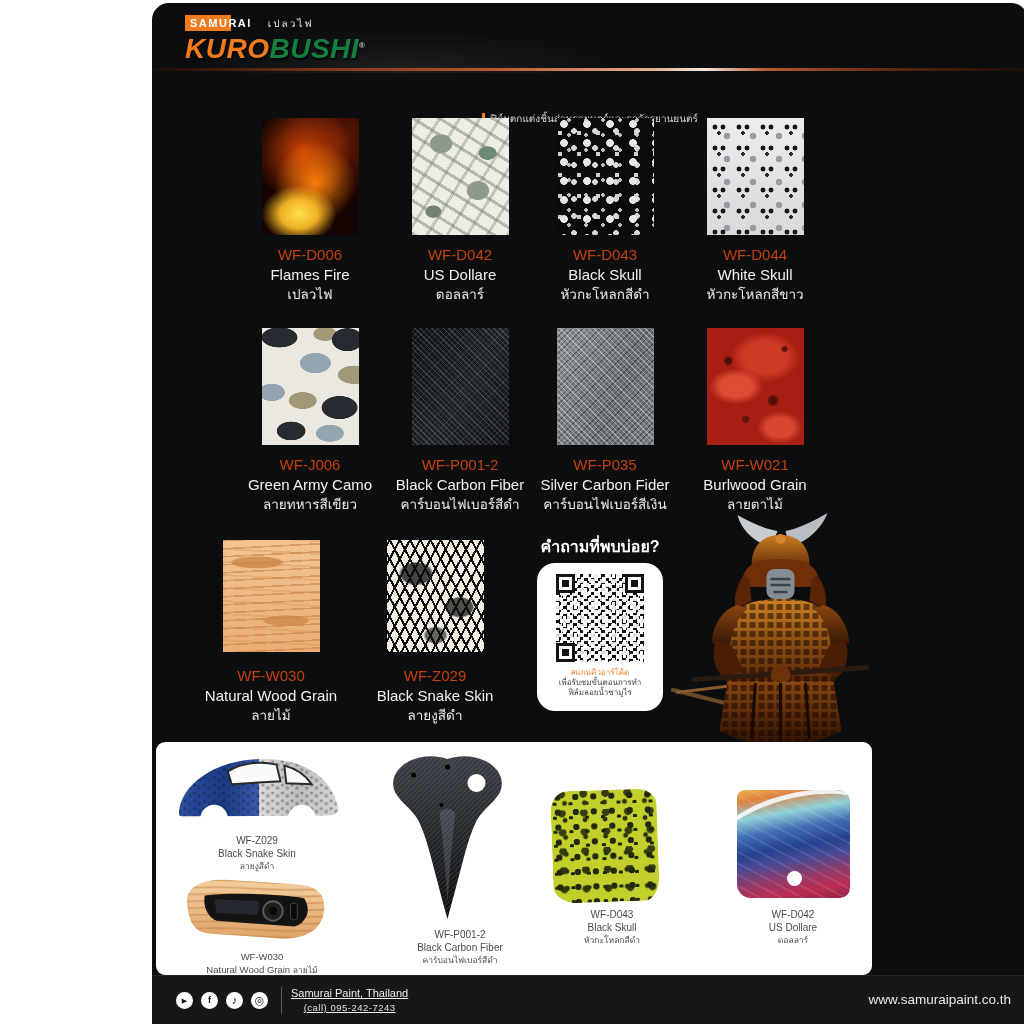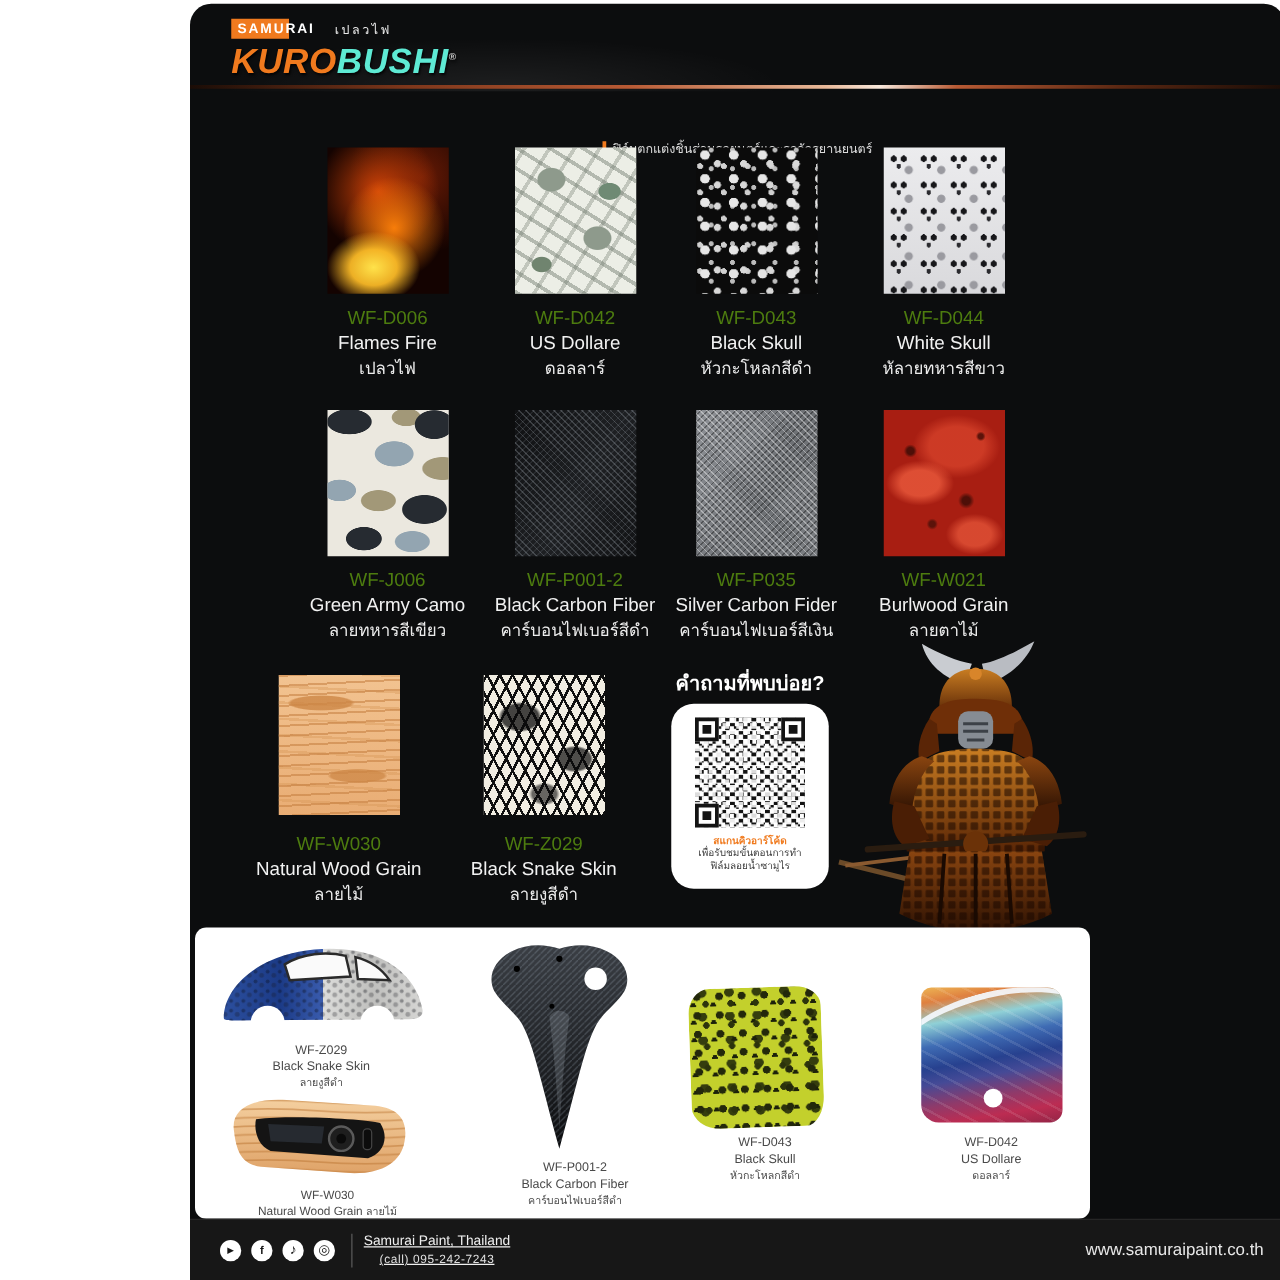--- a/index.html
+++ b/index.html
@@ -16,37 +16,37 @@
   .logo-block{position:absolute;left:33px;top:12px;}
   .logo-line1{display:flex;align-items:center;gap:10px;}
   .samurai-tag{
     font-size:11px;font-weight:700;color:#fff;letter-spacing:1.5px;padding:2px 6px 2px 5px;
     background:linear-gradient(90deg,#f07a1e 0 63%,transparent 63%);
   }
   .jp-text{font-size:10px;color:#e8e8e8;letter-spacing:2px;}
   .kurobushi{font-style:italic;font-weight:900;font-size:28px;letter-spacing:.5px;line-height:30px;
     text-shadow:1px 2px 2px rgba(0,0,0,.8);}
   .kuro{color:#f07a1e;}
-  .bushi{color:#5eead4;}
+  .bushi{color:#15803d;}
   .regmark{font-size:8px;color:#cfcfcf;vertical-align:super;font-style:normal;}
 
   .divider{position:absolute;left:0;top:65px;width:100%;height:3px;
     background:linear-gradient(90deg,#1a0c06 0%,#7e371b 20%,#b85a34 40%,#e8b898 58%,#f8e8dc 63%,#b85a34 70%,#5a2712 85%,#1a0c06 100%);}
 
   .main-title{position:absolute;left:0;top:76px;width:100%;text-align:center;
     font-size:26px;font-weight:700;letter-spacing:1px;color:#f0f0f0;}
   .subtitle{position:absolute;left:0;top:108px;width:100%;text-align:center;
     font-size:10px;color:#dcdcdc;}
   .subtitle .obar{display:inline-block;width:3px;height:9px;background:#f07a1e;margin-right:5px;}
 
   
   .cell{position:absolute;width:150px;display:flex;flex-direction:column;align-items:center;text-align:center;}
   .swatch{width:97px;height:117px;margin-bottom:10px;}
   .swatch.short{height:112px;margin-bottom:14px;}
-  .code{font-size:15px;color:#4d7c0f;line-height:20px;}
+  .code{font-size:15px;color:#c2410c;line-height:20px;}
   .pname{font-size:15px;color:#f2f2f2;line-height:20px;}
   .pth{font-size:13.5px;color:#ececec;line-height:19px;}
 
   .sw-flames{background:
     radial-gradient(ellipse 55% 35% at 38% 82%,#ffe24a 0%,rgba(255,190,40,.92) 35%,transparent 70%),
     radial-gradient(ellipse 60% 50% at 55% 55%,rgba(255,130,10,.95) 0%,transparent 70%),
     radial-gradient(ellipse 70% 60% at 42% 30%,rgba(222,72,8,.9) 0%,transparent 72%),
     radial-gradient(ellipse 80% 70% at 78% 20%,rgba(110,28,5,.92) 0%,transparent 75%),
     #140301;}
   .sw-dollar{background:
@@ -117,21 +117,21 @@
     font-size:16px;font-weight:700;color:#fff;}
   .qr-card{position:absolute;left:385px;top:560px;width:126px;height:148px;background:#fff;
     border-radius:18px;display:flex;flex-direction:column;align-items:center;}
   .qr{width:88px;height:88px;margin-top:11px;position:relative;
     background:conic-gradient(#141414 25%,#ffffff 0 50%,#141414 0 75%,#ffffff 0) 0 0/7px 7px;}
   .qr::before{content:"";position:absolute;inset:0;
     background:conic-gradient(rgba(255,255,255,.92) 25%,transparent 0 50%,rgba(255,255,255,.85) 0 75%,transparent 0) 0 0/11px 9px;}
   .finder{position:absolute;width:19px;height:19px;border:3px solid #141414;background:#fff;box-sizing:border-box;}
   .finder::after{content:"";position:absolute;inset:3px;background:#141414;}
   .finder.f1{left:0;top:0}.finder.f2{right:0;top:0}.finder.f3{left:0;bottom:0}
-  .qr-cap1{margin-top:5px;font-size:8px;font-weight:700;color:#f07a1e;line-height:11px;}
+  .qr-cap1{margin-top:5px;font-size:8px;font-weight:400;color:#f07a1e;line-height:11px;}
   .qr-cap2{font-size:8px;color:#3a3a3a;line-height:10px;}
 
   
   .scab1{position:absolute;left:518px;top:694px;width:78px;height:4px;background:#6b4a28;transform:rotate(14deg);}
   .scab2{position:absolute;left:524px;top:684px;width:66px;height:3px;background:#8a5a30;transform:rotate(-7deg);}
   .samurai{position:absolute;left:533px;top:510px;width:191px;height:232px;}
 
   
   .apps-panel{position:absolute;left:4px;top:739px;width:716px;height:233px;background:#fff;border-radius:9px;}
   .app-img{position:absolute;}
@@ -201,21 +201,21 @@
   <div class="cell" style="left:378px;top:115px;">
     <div class="swatch sw-bskull"></div>
     <div class="code">WF-D043</div>
     <div class="pname">Black Skull</div>
     <div class="pth">หัวกะโหลกสีดำ</div>
   </div>
   <div class="cell" style="left:528px;top:115px;">
     <div class="swatch sw-wskull"></div>
     <div class="code">WF-D044</div>
     <div class="pname">White Skull</div>
-    <div class="pth">หัลายทหารสีขาว</div>
+    <div class="pth">หัวกะโหลกสีขาว</div>
   </div>
 
   <div class="cell" style="left:83px;top:325px;">
     <div class="swatch sw-camo"></div>
     <div class="code">WF-J006</div>
     <div class="pname">Green Army Camo</div>
     <div class="pth">ลายทหารสีเขียว</div>
   </div>
   <div class="cell" style="left:233px;top:325px;">
     <div class="swatch sw-bcarbon"></div>

